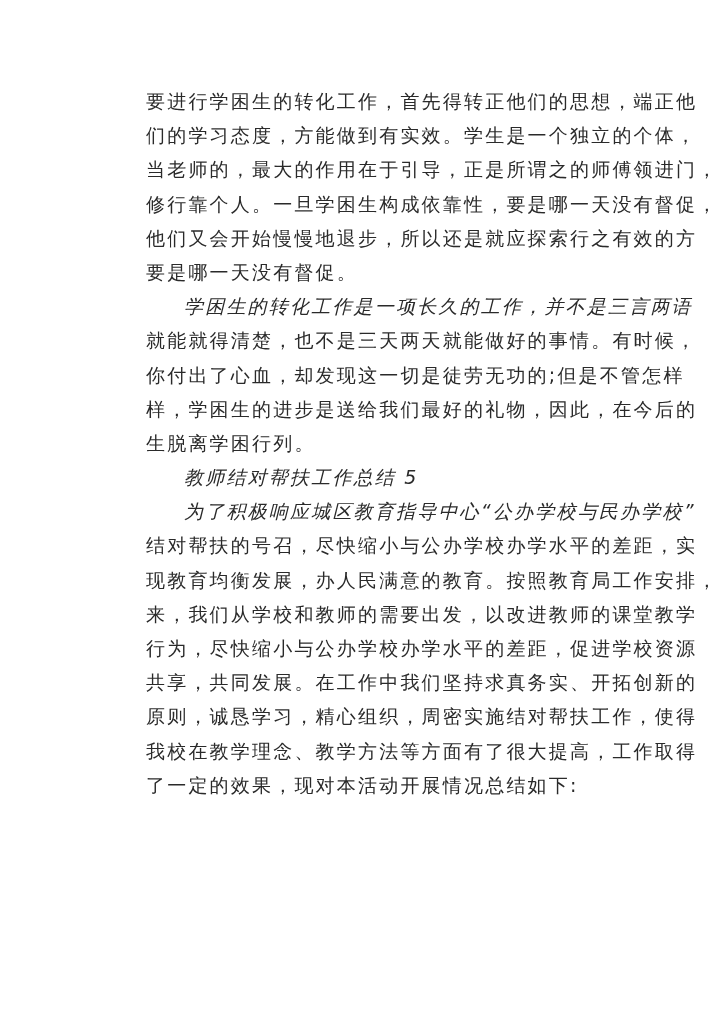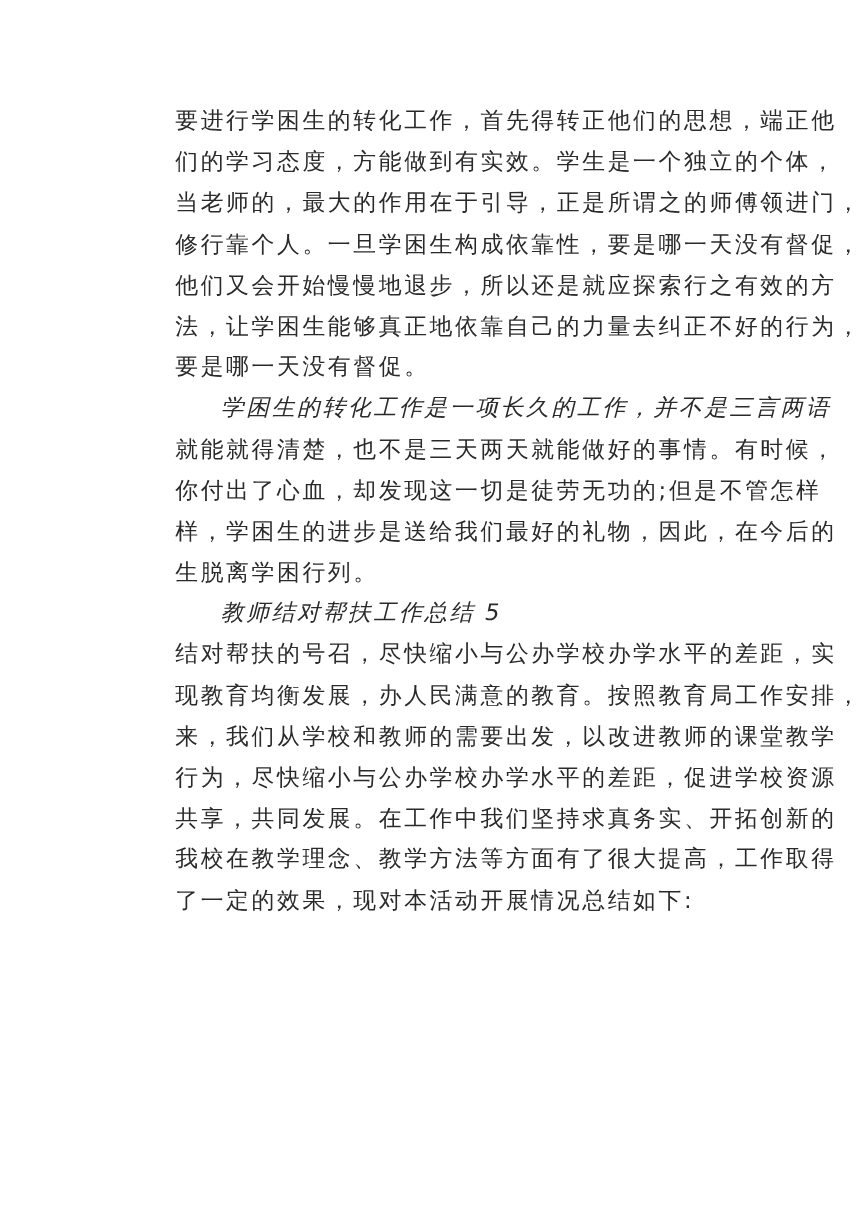--- a/index.html
+++ b/index.html
@@ -19,38 +19,39 @@
 <body>
 
 <div class="page">
 
   <div>
     <span class="line">要进行学困生的转化工作，首先得转正他们的思想，端正他</span>
     <span class="line">们的学习态度，方能做到有实效。学生是一个独立的个体，</span>
     <span class="line">当老师的，最大的作用在于引导，正是所谓之的师傅领进门，</span>
     <span class="line">修行靠个人。一旦学困生构成依靠性，要是哪一天没有督促，</span>
     <span class="line">他们又会开始慢慢地退步，所以还是就应探索行之有效的方</span>
-    <span class="line">法，让学困生能够真正地依靠自己的力量去纠正不好的行为，</span>
     <span class="line last">要是哪一天没有督促。</span>
   </div>
 
   <div>
     <span class="line indent">学困生的转化工作是一项长久的工作，并不是三言两语</span>
     <span class="line">就能就得清楚，也不是三天两天就能做好的事情。有时候，</span>
     <span class="line">你付出了心血，却发现这一切是徒劳无功的;但是不管怎样</span>
     <span class="line">样，学困生的进步是送给我们最好的礼物，因此，在今后的</span>
     <span class="line last">生脱离学困行列。</span>
   </div>
 
   <div>
     <span class="line indent last">教师结对帮扶工作总结 5</span>
   </div>
 
   <div>
+    <span class="line indent">为了积极响应城区教育指导中心“公办学校与民办学校”</span>
     <span class="line">结对帮扶的号召，尽快缩小与公办学校办学水平的差距，实</span>
     <span class="line">现教育均衡发展，办人民满意的教育。按照教育局工作安排，</span>
     <span class="line">来，我们从学校和教师的需要出发，以改进教师的课堂教学</span>
     <span class="line">行为，尽快缩小与公办学校办学水平的差距，促进学校资源</span>
     <span class="line">共享，共同发展。在工作中我们坚持求真务实、开拓创新的</span>
+    <span class="line">原则，诚恳学习，精心组织，周密实施结对帮扶工作，使得</span>
     <span class="line">我校在教学理念、教学方法等方面有了很大提高，工作取得</span>
     <span class="line last">了一定的效果，现对本活动开展情况总结如下:</span>
   </div>
 </div>
 
 </body></html>

